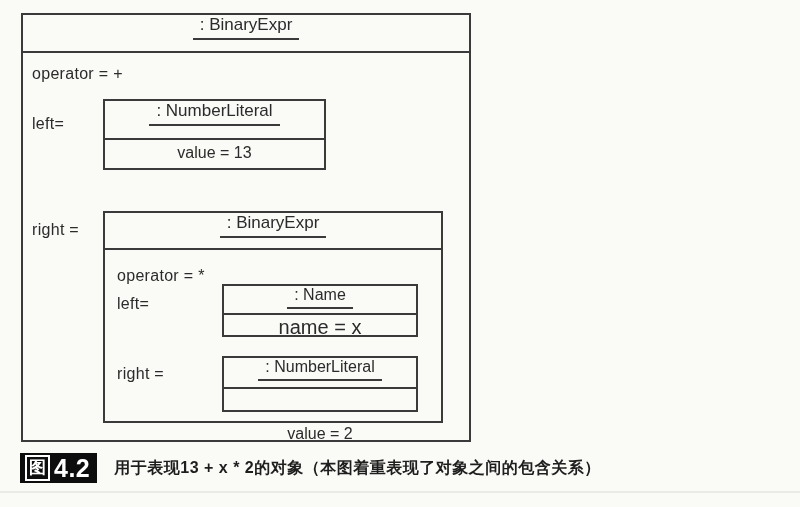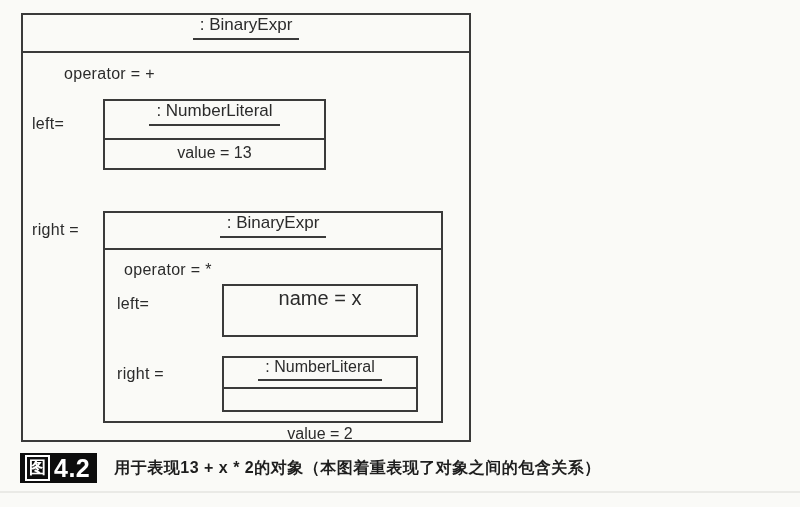--- a/index.html
+++ b/index.html
@@ -114,43 +114,46 @@
 </head>
 <body>
 
 <div class="page">
 
   <div class="box outer-box">
     <div class="obj-title outer-title">
       <span class="uml-underline">: BinaryExpr</span>
     </div>
 
-    <span class="label" style="left:9px; top:50px;margin-left:32px;">operator = +</span>
+    <span class="label" style="left:9px; top:50px;">operator = +</span>
 
     <span class="label" style="left:9px; top:100px;">left=</span>
 
     <div class="box numlit1-box">
       <div class="obj-title numlit1-title">
         <span class="uml-underline">: NumberLiteral</span>
       </div>
       <div class="attr-centered numlit1-attr">value = 13</div>
     </div>
 
     <span class="label" style="left:9px; top:206px;">right =</span>
 
     <div class="box inner-box">
       <div class="obj-title inner-title">
         <span class="uml-underline">: BinaryExpr</span>
       </div>
 
-      <span class="label" style="left:12px; top:48px;margin-left:7px;">operator = *</span>
+      <span class="label" style="left:12px; top:54px;">operator = *</span>
 
       <span class="label" style="left:12px; top:82px;">left=</span>
 
       <div class="box name-box">
+        <div class="obj-title name-title small-pad">
+          <span class="uml-underline">: Name</span>
+        </div>
         <div class="attr-centered name-attr">name = x</div>
       </div>
 
       <span class="label" style="left:12px; top:152px;">right =</span>
 
       <div class="box numlit2-box">
         <div class="obj-title numlit2-title">
           <span class="uml-underline">: NumberLiteral</span>
         </div>
         <div class="attr-centered numlit2-attr">value = 2</div>

